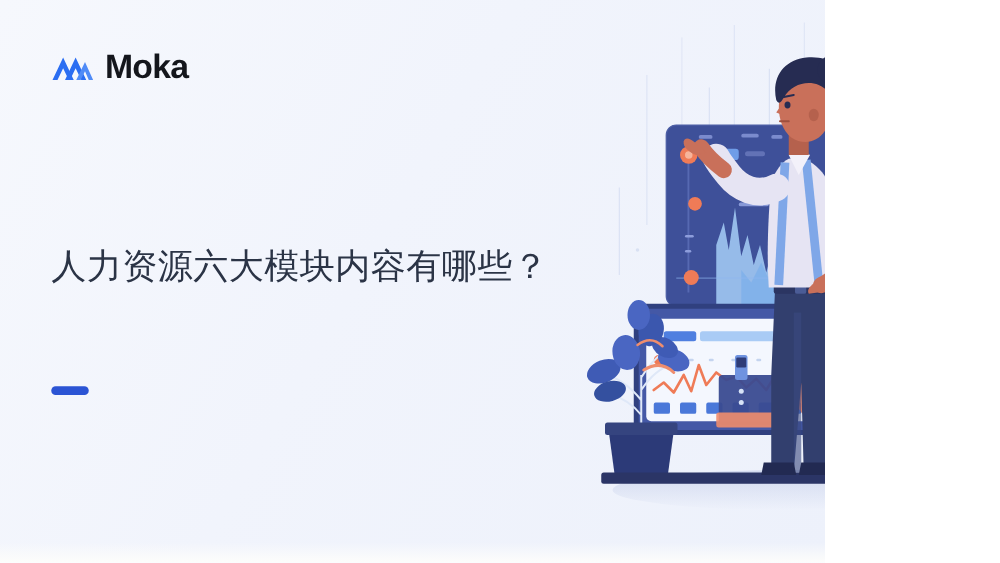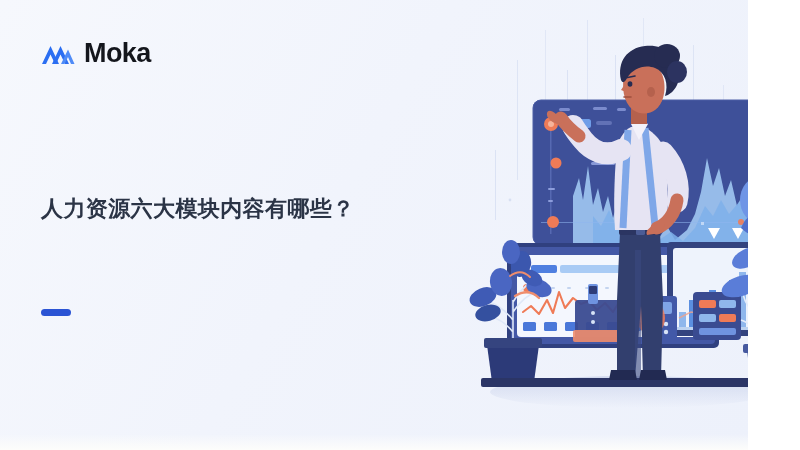--- a/index.html
+++ b/index.html
@@ -7,21 +7,21 @@
     padding: 0;
   }
   body {
     width: 800px;
     height: 450px;
     overflow: hidden;
     font-family: "Liberation Sans", "DejaVu Sans", sans-serif;
   }
   .poster {
     position: relative;
-    width: 748px;
+    width: 660px;
     height: 450px;
     background: linear-gradient(120deg, #f6f8fd 0%, #f1f4fc 45%, #edf1fb 100%);
     overflow: hidden;
   }
   .bottom-fade {
     position: absolute;
     left: 0; right: 0; bottom: 0;
     height: 16px;
     background: linear-gradient(180deg, rgba(255,255,255,0) 0%, #fdfdfb 100%);
   }
@@ -46,22 +46,22 @@
 
   
   .headline {
     position: absolute;
     left: 41px;
     top: 192px;
     width: 520px;
     z-index: 6;
   }
   .headline-line {
-    font-size: 22px;
-    font-weight: bold;
+    font-size: 28px;
+    font-weight: normal;
     color: #2b3446;
     line-height: 1.52;
     letter-spacing: 0.4px;
     white-space: nowrap;
   }
   .accent-bar {
     position: absolute;
     left: 41px;
     top: 309px;
     width: 30px;

